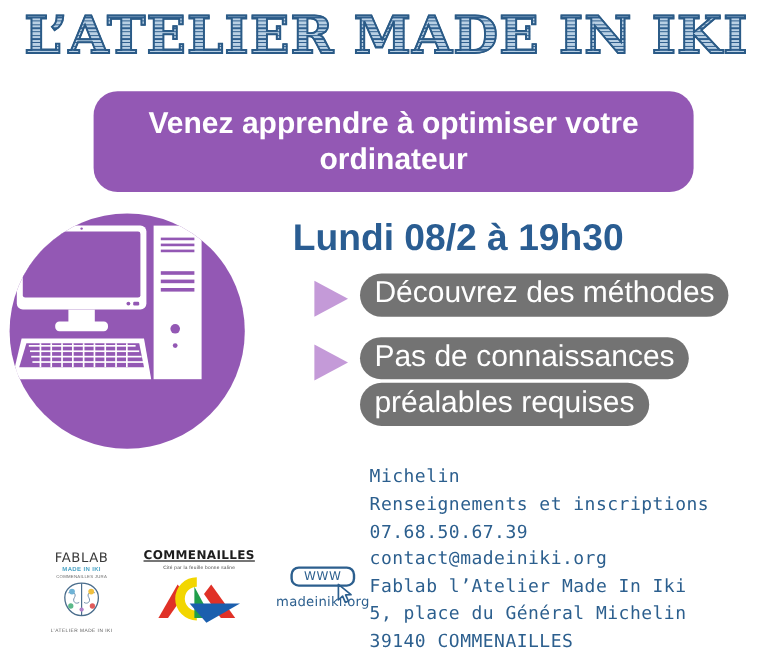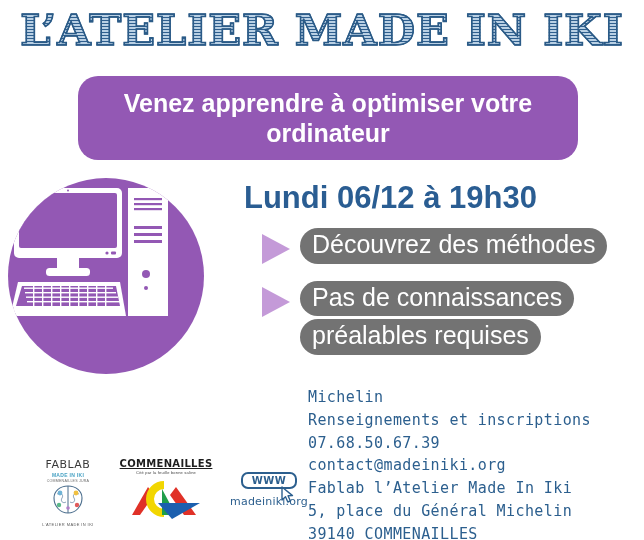--- a/index.html
+++ b/index.html
@@ -129,42 +129,42 @@
     text-align:center;font-family:"DejaVu Sans", sans-serif;
     font-weight:bold;font-size:10px;color:#1d1d1d;letter-spacing:0.3px;text-decoration:underline;
   }
   .comm-sub{
     text-align:center;font-size:4px;color:#444;letter-spacing:0.2px;margin-top:1px;
   }
 
   .logo-www{position:absolute;left:228px;top:470px;width:82px;height:56px;text-align:center;}
   .www-box{
     display:inline-block;border:2px solid #2c5f8e;border-radius:7px;
-    padding:1px 9px;font-size:10px;color:#2c5f8e;font-weight:bold;
+    padding:1px 9px;font-size:10px;color:#2c5f8e;font-weight:normal;
     font-family:"DejaVu Sans", sans-serif;letter-spacing:0.5px;
     position:relative;
   }
   .www-url{
     font-family:"DejaVu Sans", sans-serif;font-size:11px;color:#2c5f8e;
     margin-top:6px;letter-spacing:0.2px;
   }
 </style>
 </head>
 <body>
 
 <div class="poster">
 
   <div class="title-shadow">L’ATELIER MADE IN IKI</div>
   <div class="title">L’ATELIER MADE IN IKI</div>
 
   <div class="banner">
     <div class="banner-text">Venez apprendre à optimiser votre ordinateur</div>
   </div>
 
-  <div class="date">Lundi 06/12 à 19h30</div>
+  <div class="date">Lundi 08/2 à 19h30</div>
 
   <div class="bullets">
 
     <div class="bullet-row">
       <span class="arrow"></span>
       <div class="pill-wrap">
         <div class="pill-line">Découvrez des méthodes</div><br>
       </div>
     </div>
 

